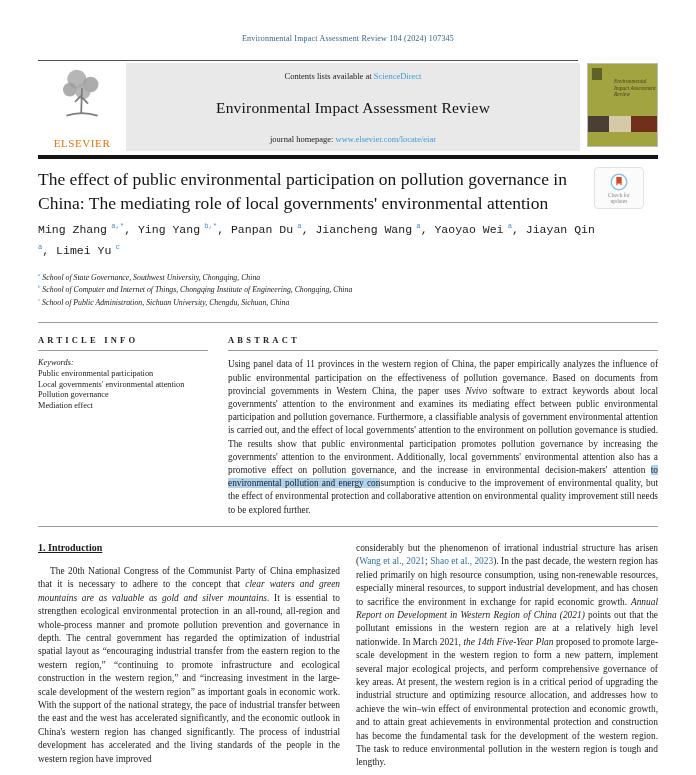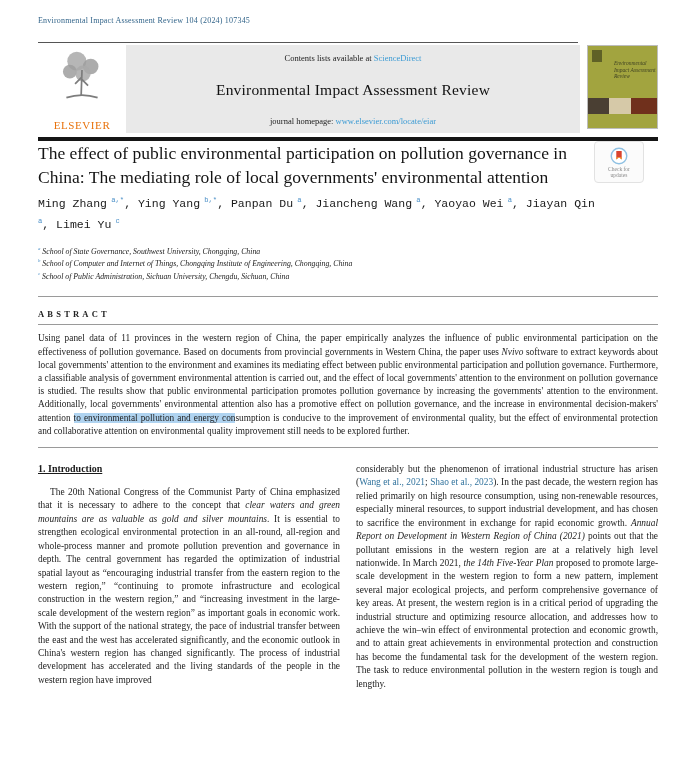--- a/index.html
+++ b/index.html
@@ -5,21 +5,21 @@
   :root{
     --link:#3C9BD4; --citation:#33749E; --sup:#4A8FC7; --running-head:#33658A;
     --elsevier-orange:#E8720C; --highlight:#AFD3F0; --cover-olive:#A2A43F;
     --masthead-gray:#E9E9E9; --rule-dark:#151515; --badge-ring:#8FC1E3; --badge-bookmark:#D9442F;
   }
   *{margin:0;padding:0;box-sizing:border-box;}
   html,body{background:#fff;}
   body{font-family:"Liberation Serif","DejaVu Serif",serif;color:#1a1a1a;}
   .page{width:696px;height:775px;padding:0 38px;overflow:hidden;background:#fff;position:relative;}
 
-  .running-head{padding-top:16px;font-size:8px;color:var(--running-head);letter-spacing:.2px;}
+  .running-head{padding-top:34px;text-align:center;font-size:8px;color:var(--running-head);letter-spacing:.2px;}
   .thin-rule{margin-top:17px;height:1px;background:#555;width:540px;}
   .black-rule{height:4px;background:var(--rule-dark);margin-top:4px;}
 
   .masthead{display:flex;height:88px;margin-top:2px;}
   .logo-block{width:88px;display:flex;flex-direction:column;align-items:center;justify-content:space-between;padding-bottom:2px;background:#fff;}
   .logo-block svg{width:52px;height:62px;}
   .elsevier-word{font-size:11px;color:var(--elsevier-orange);letter-spacing:.6px;margin-top:1px;}
   .gray-box{flex:1;background:var(--masthead-gray);display:flex;flex-direction:column;align-items:center;justify-content:space-between;padding:8px 4px 7px;}
   .contents-line{font-size:8.5px;color:#222;}
   .contents-line .lnk{color:var(--link);}
@@ -28,21 +28,21 @@
   .homepage-line .lnk{color:var(--link);}
   .cover-slot{width:78px;position:relative;}
   .cover{position:absolute;top:0;left:7px;width:71px;height:84px;background:var(--cover-olive);border:1px solid #bdbdbd;overflow:hidden;}
   .cover-logo{position:absolute;top:4px;left:4px;width:10px;height:12px;background:#5f6126;}
   .cover-title{position:absolute;top:14px;left:26px;font-size:5.5px;line-height:6.5px;color:#3f4222;font-style:italic;}
   .cover-photos{position:absolute;top:52px;left:0;right:0;height:16px;display:flex;}
   .cover-photos .p1{width:30%;background:#4a3f33;}
   .cover-photos .p2{width:32%;background:#d6c9a8;}
   .cover-photos .p3{width:38%;background:#70301c;}
 
-  .title-row{position:relative;margin-top:0;padding-right:78px;}
+  .title-row{position:relative;margin-top:8px;padding-right:78px;}
   .article-title{font-size:17.5px;line-height:24px;color:#141414;}
   .badge{position:absolute;right:14px;top:0;width:50px;height:42px;background:#fbfbfb;border:1px solid #e2e2e2;border-radius:4px;display:flex;flex-direction:column;align-items:center;justify-content:center;}
   .badge svg{width:18px;height:18px;}
   .badge-text{font-size:5.5px;line-height:6px;color:#8a8a8a;text-align:center;margin-top:1px;}
 
   .authors{margin-top:3px;font-size:11.5px;width:560px;line-height:16px;font-family:Liberation Mono, monospace;}
   .affiliations{margin-top:11px;font-size:7.8px;line-height:10px;font-style:italic;color:#222;}
   .seg-sup,.aff-sup{vertical-align:super;font-size:.62em;color:var(--sup);}
   .seg-italic{font-style:italic;}
   .seg-link{color:var(--citation);}
@@ -133,20 +133,29 @@
 
   <div class="affiliations">
     <div><span class="aff-sup">a</span><span> School of State Governance, Southwest University, Chongqing, China</span></div>
     <div><span class="aff-sup">b</span><span> School of Computer and Internet of Things, Chongqing Institute of Engineering, Chongqing, China</span></div>
     <div><span class="aff-sup">c</span><span> School of Public Administration, Sichuan University, Chengdu, Sichuan, China</span></div>
   </div>
 
   <div class="section-rule"></div>
 
   <div class="info-abstract">
+    <div class="info-col">
+      <div class="block-heading">ARTICLE INFO</div>
+      <div class="heading-rule"></div>
+      <div class="keywords-label">Keywords:</div>
+      <div class="keyword-line">Public environmental participation</div>
+      <div class="keyword-line">Local governments' environmental attention</div>
+      <div class="keyword-line">Pollution governance</div>
+      <div class="keyword-line">Mediation effect</div>
+    </div>
     <div class="abstract-col">
       <div class="block-heading">ABSTRACT</div>
       <div class="heading-rule"></div>
       <div class="abstract-text"><span>Using panel data of 11 provinces in the western region of China, the paper empirically analyzes the influence of public environmental participation on the effectiveness of pollution governance. Based on documents from provincial governments in Western China, the paper uses </span><span class="seg-italic">Nvivo</span><span> software to extract keywords about local governments' attention to the environment and examines its mediating effect between public environmental participation and pollution governance. Furthermore, a classifiable analysis of government environmental attention is carried out, and the effect of local governments' attention to the environment on pollution governance is studied. The results show that public environmental participation promotes pollution governance by increasing the governments' attention to the environment. Additionally, local governments' environmental attention also has a promotive effect on pollution governance, and the increase in environmental decision-makers' attention </span><span class="seg-highlight">to environmental pollution and energy con</span><span>sumption is conducive to the improvement of environmental quality, but the effect of environmental protection and collaborative attention on environmental quality improvement still needs to be explored further.</span></div>
     </div>
   </div>
 
   <div class="intro-rule"></div>
 
   <div class="intro-columns">

